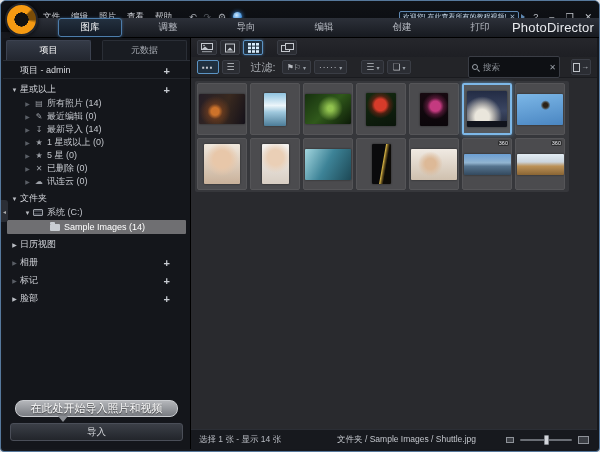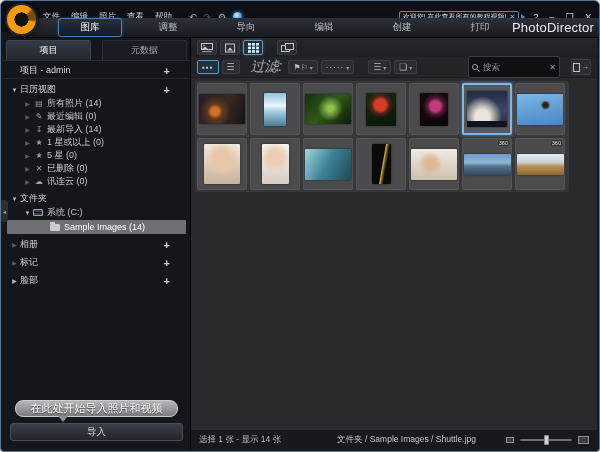--- a/index.html
+++ b/index.html
@@ -59,21 +59,21 @@
   .import-btn{position:absolute;left:7px;right:7px;bottom:8px;height:18px;background:linear-gradient(#3b3f47,#22252b);border:1px solid #4a4e58;border-radius:3px;color:#d6d8dd;font-size:9.5px;display:flex;align-items:center;justify-content:center;}
 
   
   .content{position:absolute;left:190px;top:37px;right:2px;bottom:22px;background:#292a2e;}
   .toolbar1{height:19px;display:flex;align-items:center;padding-left:6px;gap:3px;background:linear-gradient(#26272c,#1e1f24);}
   .tbtn{width:20px;height:15px;background:#2b2d33;border:1px solid #3a3d45;border-radius:2px;display:flex;align-items:center;justify-content:center;}
   .tbtn.active{border-color:#5c94c4;background:#20303f;box-shadow:0 0 3px rgba(90,150,210,.6);}
   .tbtn svg{display:block;}
   .gap8{width:8px;}
   .toolbar2{height:21px;display:flex;align-items:center;padding-left:6px;gap:3px;border-bottom:1px solid #1a1b1f;background:#232428;}
-  .flt-label{font-size:14px;color:#a8acb2;margin:0 3px 0 8px;font-style:italic;}
+  .flt-label{font-size:11px;color:#a8acb2;margin:0 3px 0 8px;}
   .pill{height:14px;display:flex;align-items:center;padding:0 4px;background:#2b2d33;border:1px solid #3a3d45;border-radius:2px;font-size:8px;color:#b9bcc2;gap:2px;}
   .pill.active{border-color:#5c94c4;background:#20303f;}
   .dots{letter-spacing:1px;font-size:8px;color:#c6c9cf;}
   .caret{font-size:6px;color:#9aa0a8;}
   .searchbox{margin-left:auto;display:flex;align-items:center;height:22px;width:92px;background:#0e1014;border:1px solid #3a3d45;border-radius:2px;padding:0 3px;gap:3px;}
   .lens{width:6px;height:6px;border:1px solid #9aa0a8;border-radius:50%;position:relative;flex:none;}
   .lens::after{content:"";position:absolute;right:-3px;bottom:-2px;width:3px;height:1px;background:#9aa0a8;transform:rotate(45deg);}
   .searchbox input{flex:1;background:transparent;border:none;outline:none;color:#cfd2d8;font-size:8.5px;width:60px;font-family:inherit;}
   .searchbox input::placeholder{color:#8b9097;}
   .sx{font-size:8px;color:#9aa0a8;}
@@ -150,21 +150,21 @@
           <div class="side-tab">元数据</div>
         </div>
       <div class="side-rows">
           <div class="s-row header" style="padding-left: 6px;">
             <span class="arrow none"></span>
             <span class="s-label">项目 - admin</span>
             <span class="add">+</span>
           </div>
           <div class="s-row section" style="padding-left: 6px;">
             <span class="arrow down">▼</span>
-            <span class="s-label">日历视图</span>
+            <span class="s-label">星或以上</span>
             <span class="add">+</span>
           </div>
           <div class="s-row item" style="padding-left: 19px;">
             <span class="arrow right-dim">▶</span>
             <span class="glyph">▤</span>
             <span class="s-label">所有照片 (14)</span>
           </div>
           <div class="s-row item" style="padding-left: 19px;">
             <span class="arrow right-dim">▶</span>
             <span class="glyph">✎</span>
@@ -201,20 +201,24 @@
           </div>
           <div class="s-row item" style="padding-left: 19px;">
             <span class="arrow down">▼</span>
             <span class="mini drive-icon"></span>
             <span class="s-label">系统 (C:)</span>
           </div>
           <div class="s-row item selected" style="padding-left: 32px;">
             <span class="arrow none"></span>
             <span class="mini folder-icon"></span>
             <span class="s-label">Sample Images (14)</span>
+          </div>
+          <div class="s-row section" style="padding-left: 6px;">
+            <span class="arrow right">▶</span>
+            <span class="s-label">日历视图</span>
           </div>
           <div class="s-row section" style="padding-left: 6px;">
             <span class="arrow right-dim">▶</span>
             <span class="s-label">相册</span>
             <span class="add">+</span>
           </div>
           <div class="s-row section" style="padding-left: 6px;">
             <span class="arrow right-dim">▶</span>
             <span class="s-label">标记</span>
             <span class="add">+</span>

